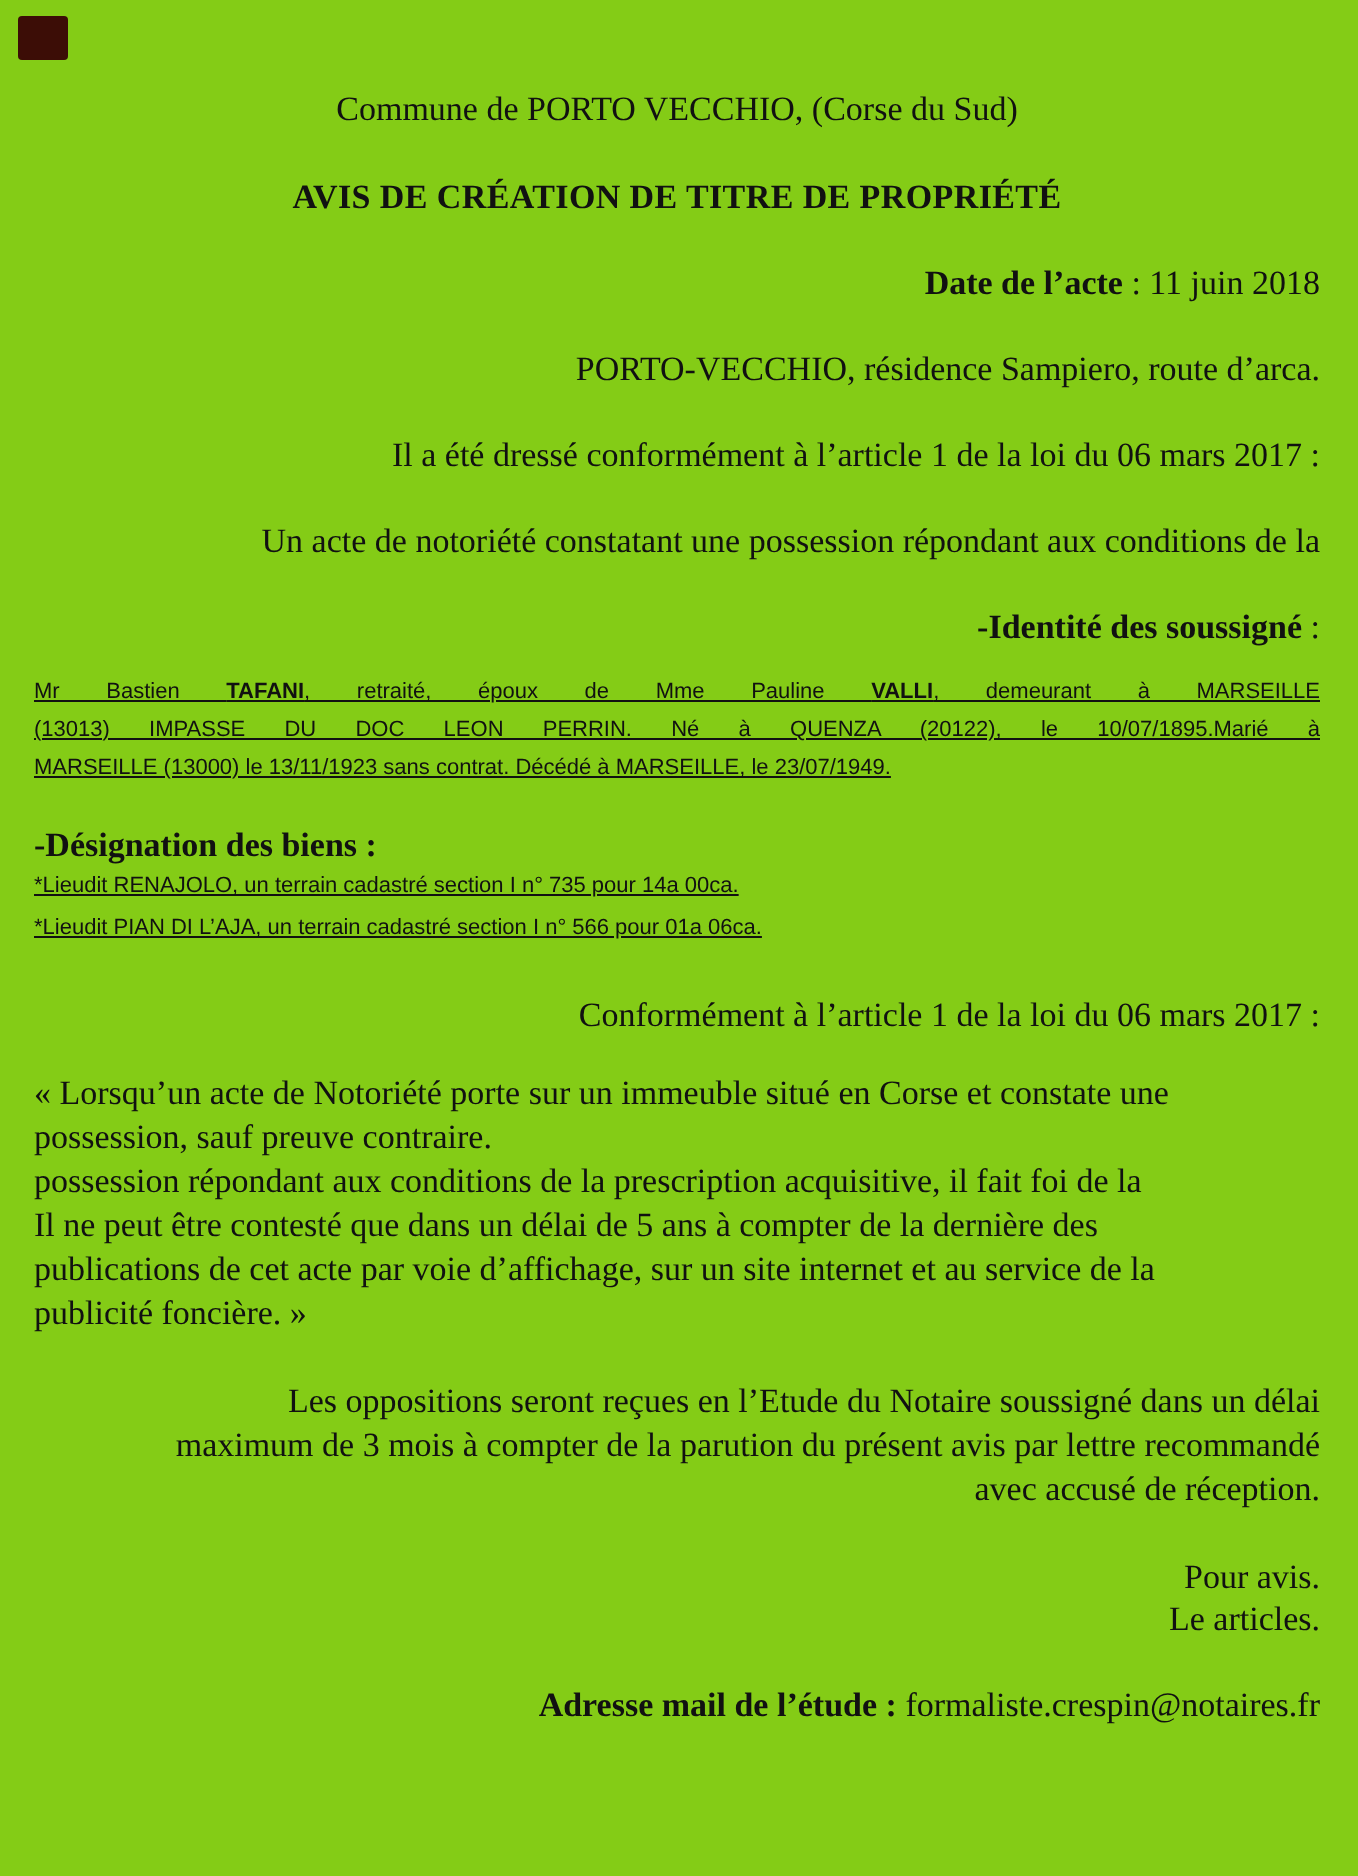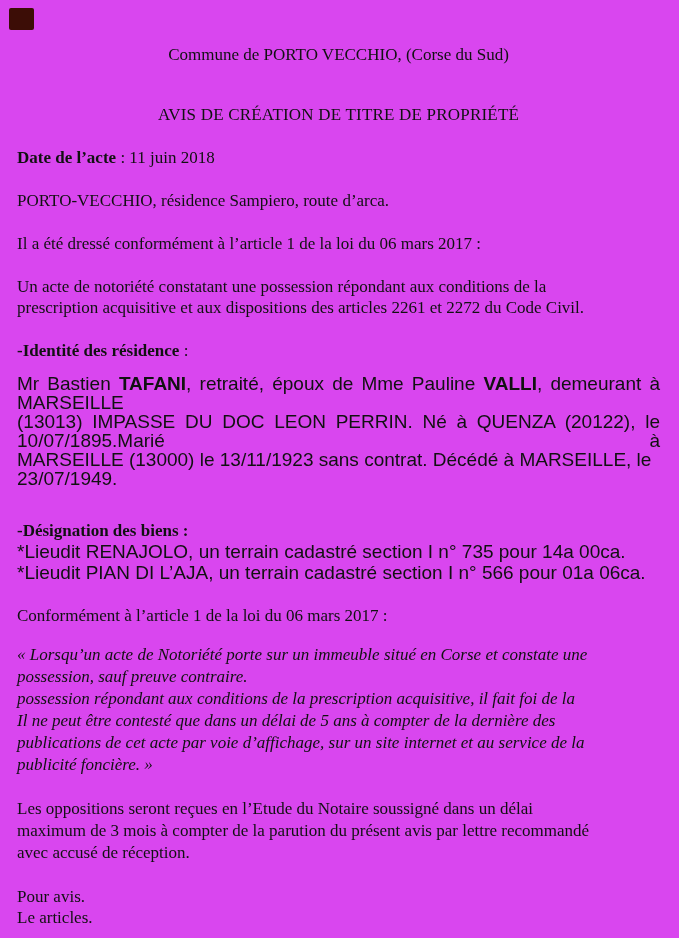--- a/index.html
+++ b/index.html
@@ -6,41 +6,42 @@
   body {
     width: 679px; height: 938px;
     font-family: "Liberation Serif", "DejaVu Serif", serif;
     font-size: 17px; color: #111111;
     overflow: hidden;
   }
   .page {
     position: relative; box-sizing: border-box;
     width: 679px; height: 938px;
     padding: 45px 19px 17px 17px;
-    background: #d946ef;
+    background: #84cc16;
   }
   .scan-artifact {
     position: absolute; left: 9px; top: 8px;
     width: 25px; height: 22px; border-radius: 2px;
   }
   p { margin: 0; line-height: 21px; }
   .ln { display: block; }
   .center { text-align: center; }
-  .doc-title { font-weight: normal; margin-top: 40px; letter-spacing: 0.2px; }
-  .mt { margin-top: 22px; }
+  .doc-title { font-weight: bold; margin-top: 24px; letter-spacing: 0.2px; }
+  .mt { margin-top: 22px; text-align: right; }
   b { font-weight: bold; }
   .sans {
     font-family: "Liberation Sans", "DejaVu Sans", sans-serif;
-    font-size: 19px;
+    font-size: 11px;
+    text-decoration: underline;
   }
   .identity { margin-top: 13px; line-height: 19px; }
   .identity .ln.just { text-align: justify; text-align-last: justify; }
-  .head-designation { margin-top: 32px; }
+  .head-designation { margin-top: 18px; }
   .lieudits { line-height: 21px; }
-  .quote { margin-top: 18px; font-style: italic; line-height: 22px; }
+  .quote { margin-top: 18px; line-height: 22px; }
   .oppositions { line-height: 22px; }
   .closing { line-height: 21px; }
 </style>
 </head>
 <body>
 
 <div class="page">
 
   <div class="scan-artifact" style="background: rgb(60, 13, 6);"></div>
 
@@ -51,24 +52,23 @@
   <p class="mt"><b>Date de l’acte</b><span> : 11 juin 2018</span></p>
 
   <p class="mt">
       <span class="ln">PORTO-VECCHIO, résidence Sampiero, route d’arca.</span>
     </p>
 
   <p class="mt">Il a été dressé conformément à l’article 1 de la loi du 06 mars 2017 :</p>
 
   <p class="mt">
       <span class="ln">Un acte de notoriété constatant une possession répondant aux conditions de la</span>
-      <span class="ln">prescription acquisitive et aux dispositions des articles 2261 et 2272 du Code Civil.</span>
     </p>
 
-  <p class="mt"><b>-Identité des résidence</b><span> :</span></p>
+  <p class="mt"><b>-Identité des soussigné</b><span> :</span></p>
 
   <div class="sans identity">
     <span class="ln just"><span>Mr Bastien </span><b>TAFANI</b><span>, retraité, époux de Mme Pauline </span><b>VALLI</b><span>, demeurant à MARSEILLE</span></span>
     <span class="ln just">(13013) IMPASSE DU DOC LEON PERRIN. Né à QUENZA (20122), le 10/07/1895.Marié à</span>
     <span class="ln">MARSEILLE (13000) le 13/11/1923 sans contrat. Décédé à MARSEILLE, le 23/07/1949.</span>
   </div>
 
   <p class="head-designation"><b>-Désignation des biens :</b></p>
 
   <div class="sans lieudits">

